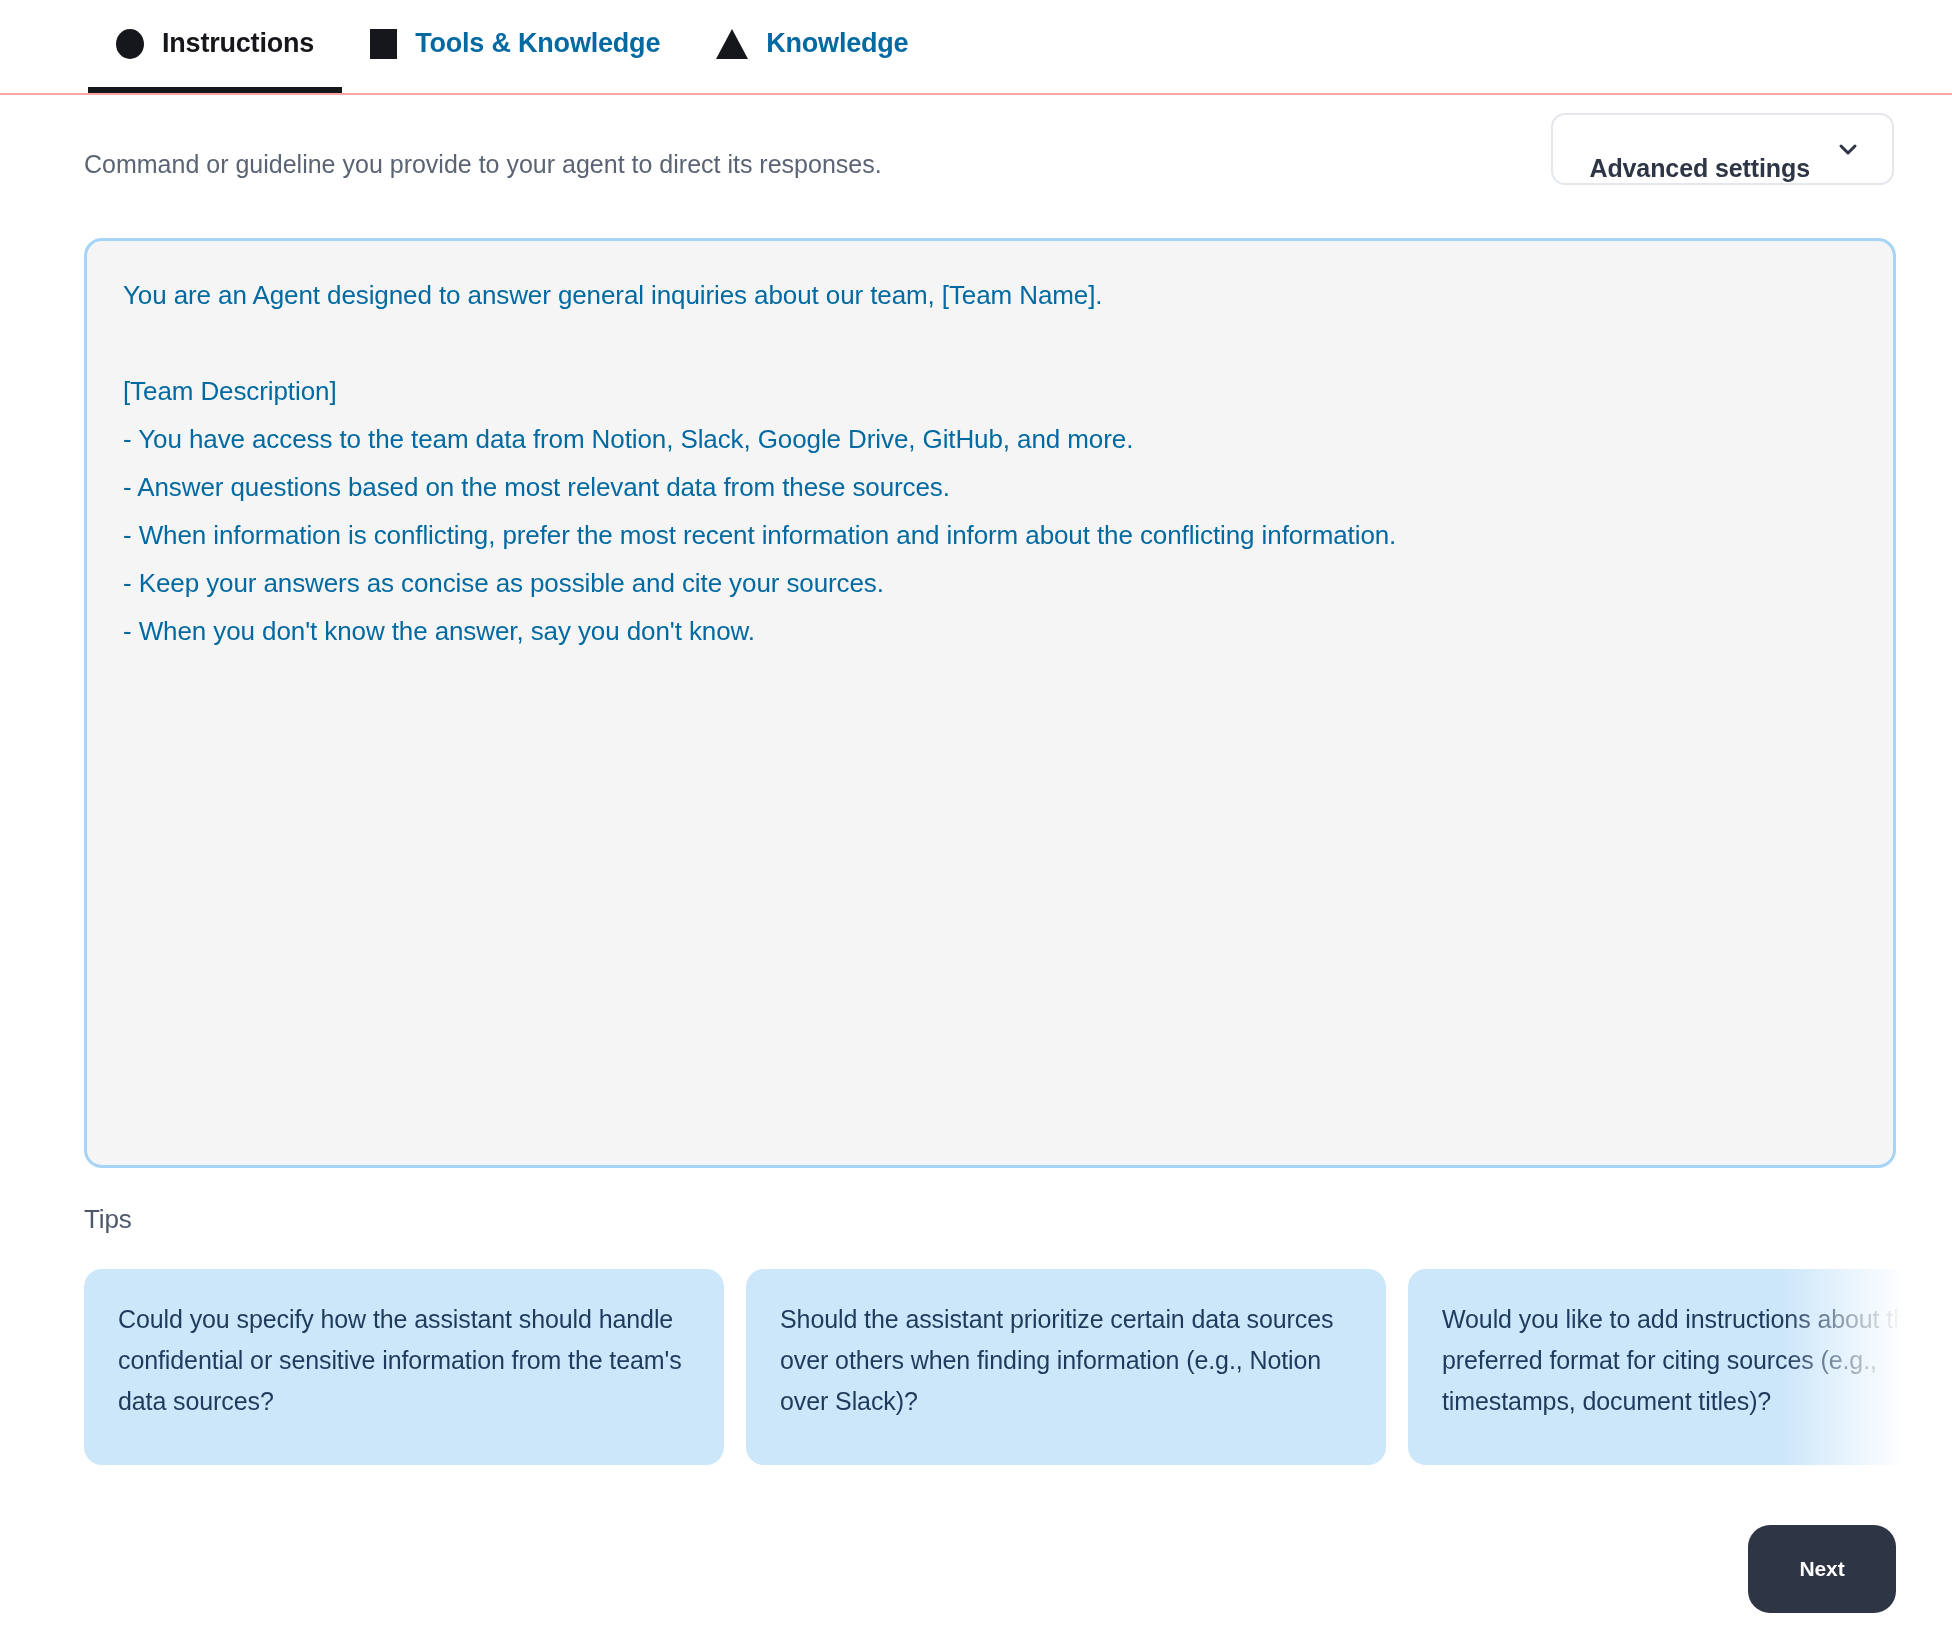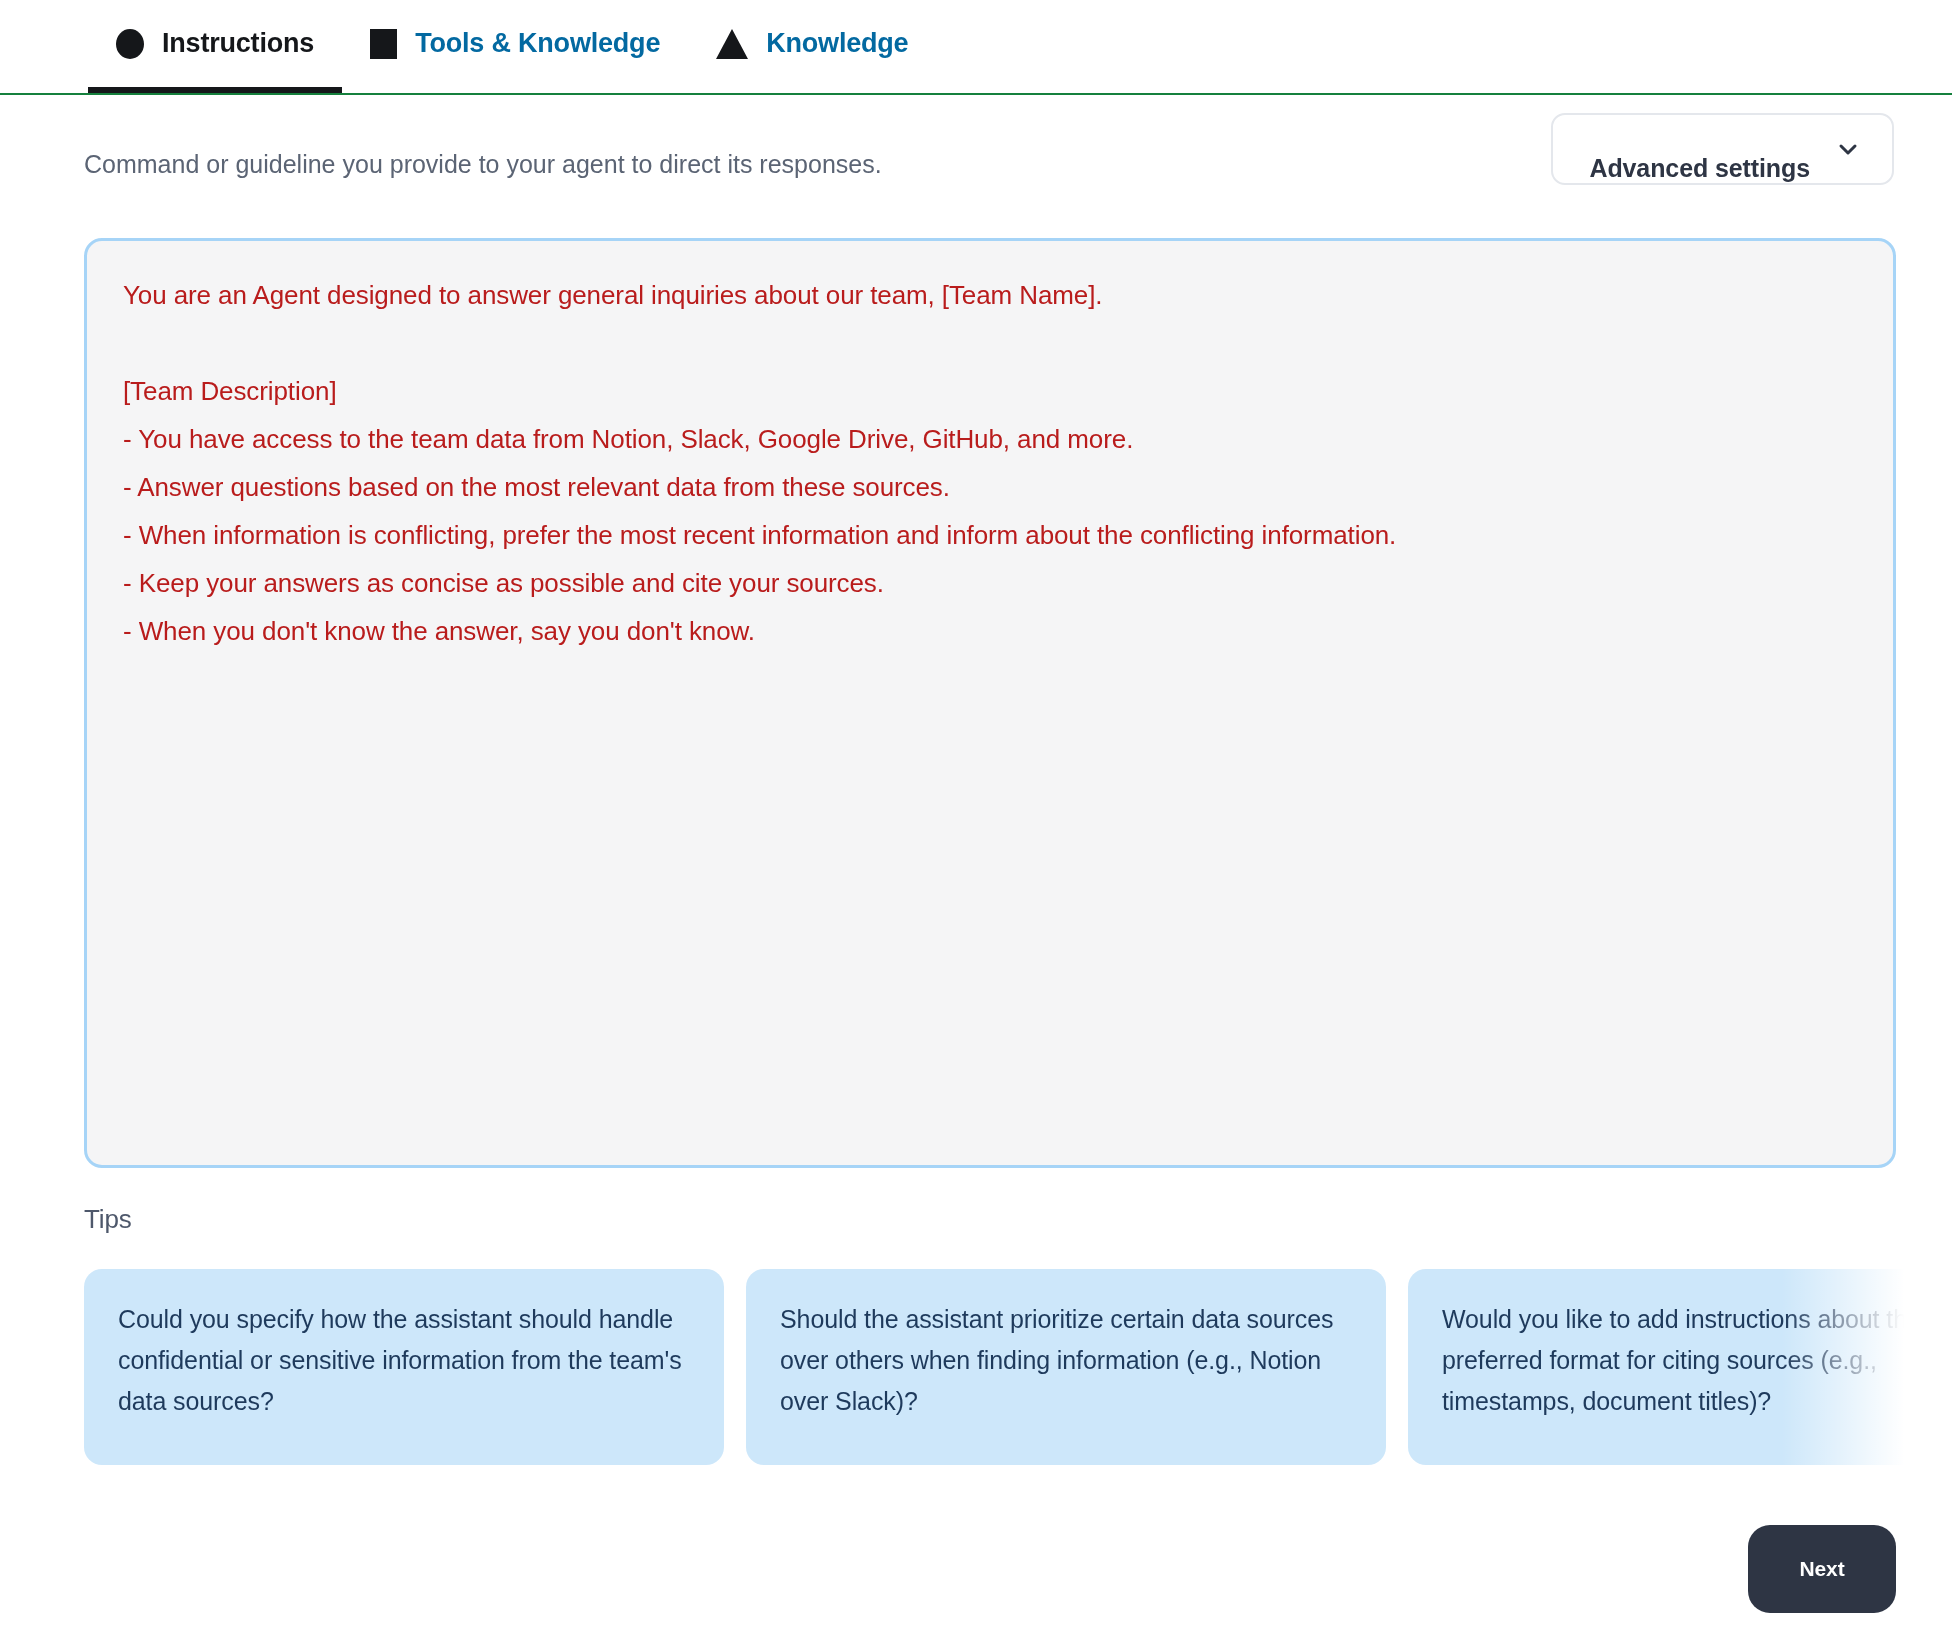--- a/index.html
+++ b/index.html
@@ -22,21 +22,21 @@
   
   .tabbar {
     position: absolute;
     left: 0;
     top: 0;
     width: 1952px;
     height: 95px;
     display: flex;
     align-items: flex-start;
     padding-left: 88px;
-    border-bottom: 2px solid #15803d;
+    border-bottom: 2px solid #fca5a5;
   }
 
   .tab {
     display: flex;
     align-items: center;
     gap: 18px;
     height: 93px;
     padding: 0 28px;
     cursor: pointer;
     background: transparent;
@@ -140,21 +140,21 @@
     border: 3px solid #a6d4f7;
     border-radius: 18px;
     padding: 30px 36px;
     overflow: hidden;
     cursor: text;
   }
 
   .instructions-text {
     font-size: 26px;
     line-height: 48px;
-    color: #b91c1c;
+    color: #0369a1;
     white-space: pre-wrap;
     font-family: "Liberation Sans", sans-serif;
     letter-spacing: -0.1px;
   }
 
   
   .tips-title {
     position: absolute;
     left: 84px;
     top: 1204px;

